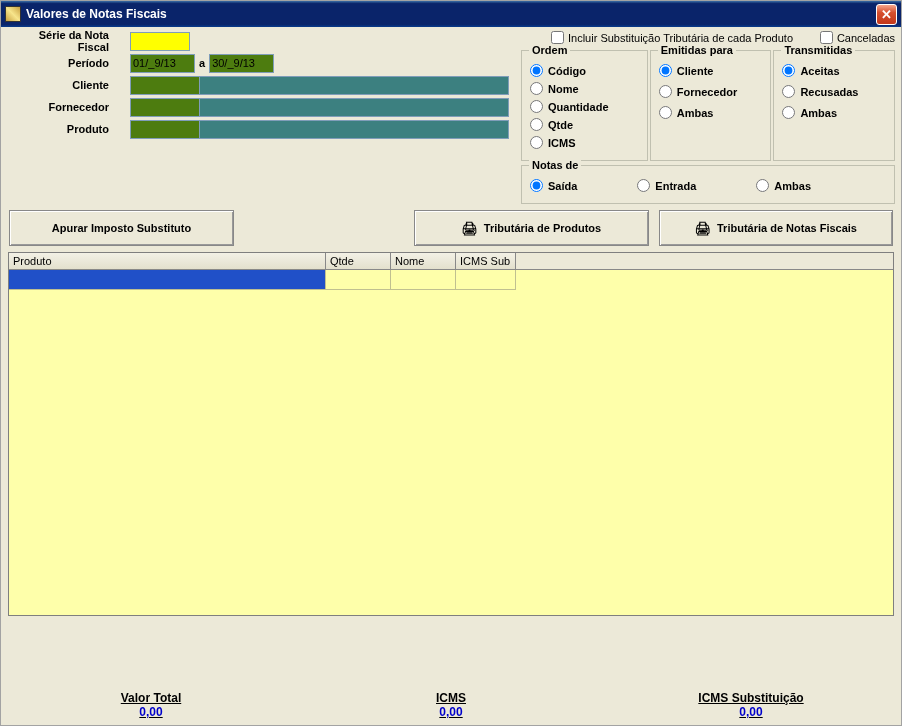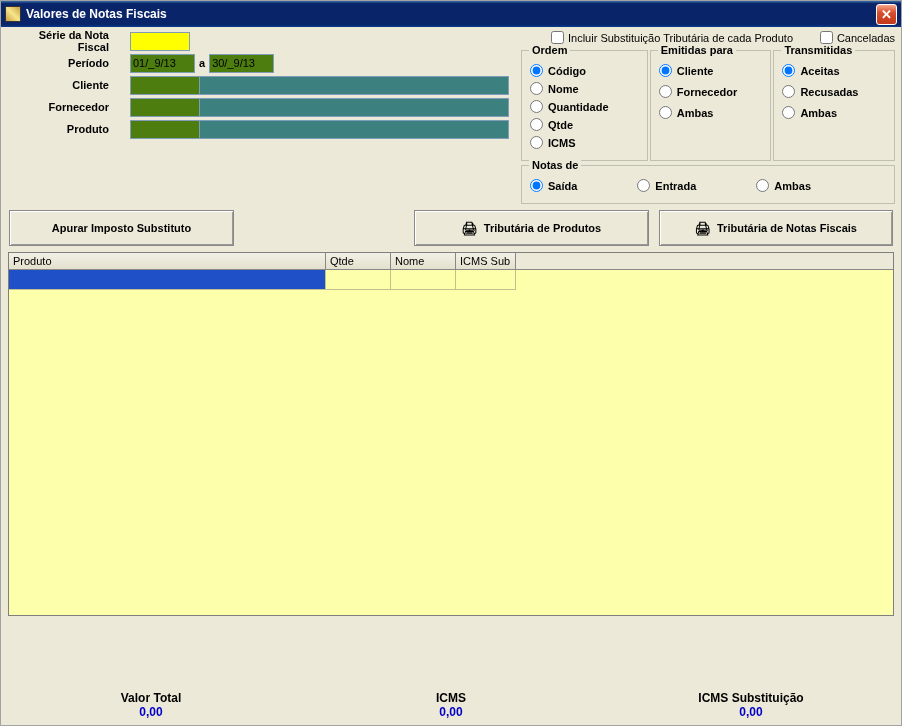--- a/index.html
+++ b/index.html
@@ -105,21 +105,21 @@
 .cell { border-right:1px solid #C0C090; border-bottom:1px solid #C0C090; }
 .cell-produto { width:317px; background:#2050C8; }
 .cell-qtde { width:65px; }
 .cell-valor { width:65px; }
 .cell-icms { width:60px; }
 
 .footer {
   position:absolute; bottom:6px; left:0; right:0;
   display:flex; justify-content:space-around; text-align:center;
 }
-.footer-col { width: 200px; }
+.footer-col { width: 200px; text-decoration: underline; }
 .footer-label { font-weight:bold; font-size:12px; }
 .footer-val { color:#0000CC; font-weight:bold; font-size:12px; }
 </style>
 </head>
 <body>
 
 <div class="window">
   <div class="titlebar">
     <div class="titlebar-icon"></div>
     <div class="titlebar-text">Valores de Notas Fiscais</div>

